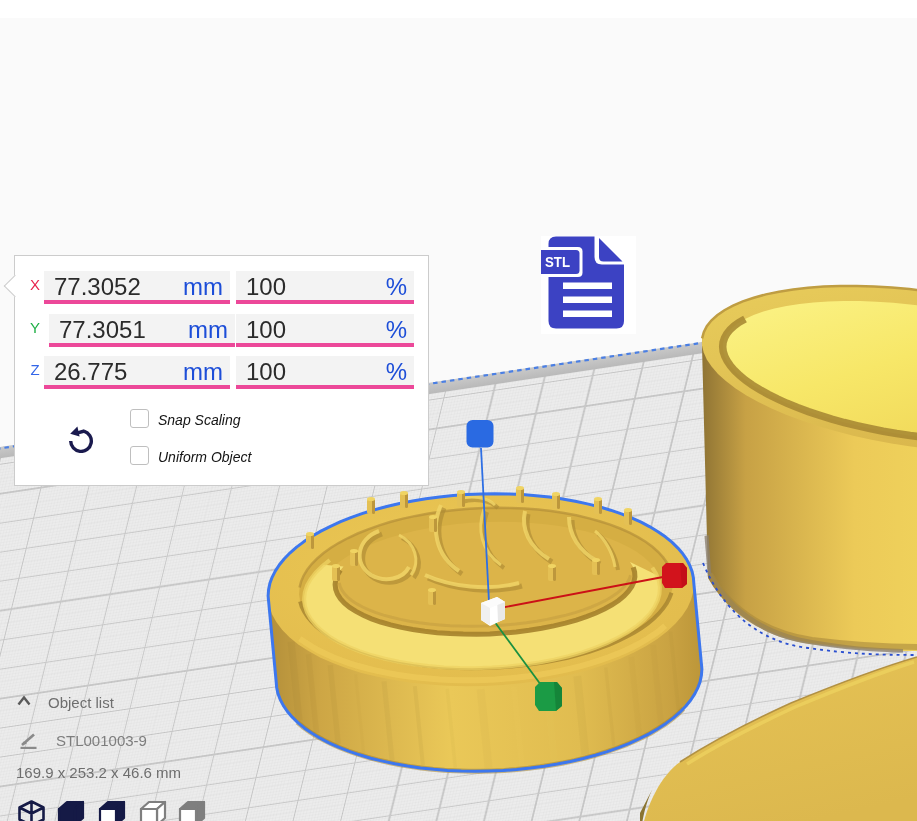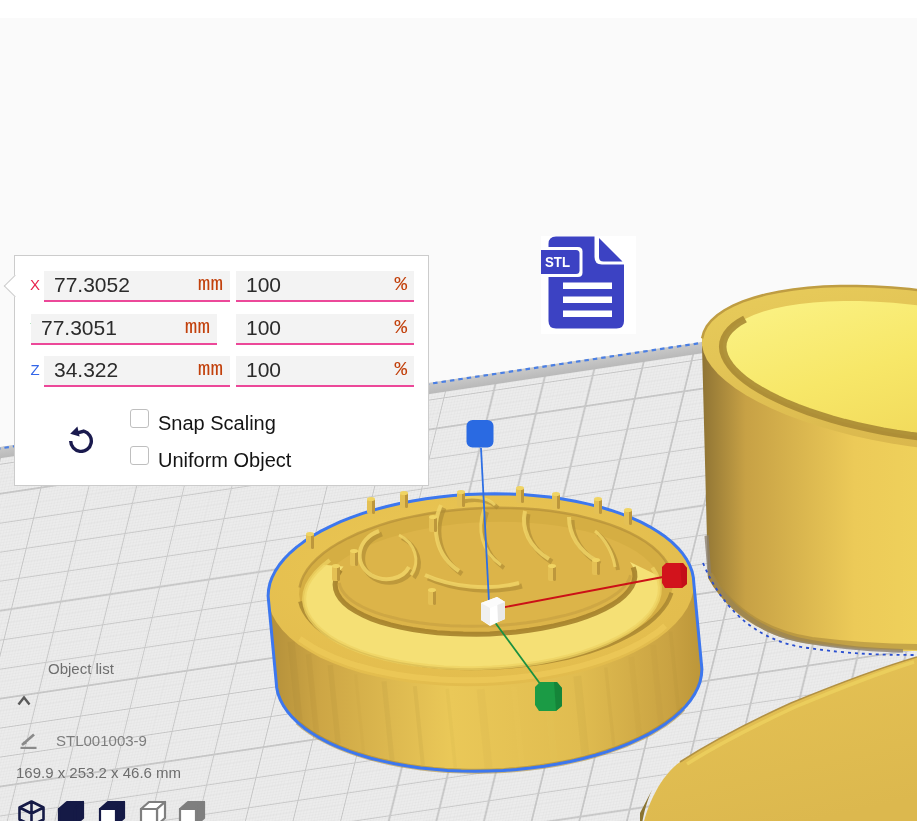--- a/index.html
+++ b/index.html
@@ -16,26 +16,26 @@
  background:linear-gradient(to bottom,#c9c9c9,#b9b9b9);}
 #edge{position:absolute;left:0;top:0;pointer-events:none;}
 #scene{position:absolute;left:0;top:0;}
 
 #panel{position:absolute;left:14px;top:237px;width:415px;height:231px;background:#ffffff;
  border:1px solid #cccccc;box-sizing:border-box;}
 #notch{position:absolute;left:-8.5px;top:22px;width:15px;height:15px;background:#ffffff;
  border-left:1px solid #cccccc;border-bottom:1px solid #cccccc;transform:rotate(45deg);}
 .row{position:absolute;height:31px;}
 .axis{position:absolute;width:20px;text-align:center;font-size:15px;top:5px;}
-.fld{position:absolute;top:0;height:29px;background:#f3f3f3;border-bottom:2px solid #ec4899;
- font-size:21px;color:#2b2b2b;}
+.fld{position:absolute;top:0;height:29px;background:#f3f3f3;border-bottom:4px solid #ec4899;
+ font-size:24px;color:#2b2b2b;}
 .fld .v{position:absolute;left:10px;top:2px;}
-.fld .u{position:absolute;right:7px;top:2px;color:#c2410c;font-family:Liberation Mono, monospace;}
+.fld .u{position:absolute;right:7px;top:2px;color:#1d4ed8;}
 .cb{position:absolute;width:17px;height:17px;background:#fff;border:1.5px solid #bfbfbf;border-radius:3px;}
-.cbl{position:absolute;font-size:20px;color:#141414;}
+.cbl{position:absolute;font-size:14px;color:#141414;font-style:italic;}
 
 .gtxt{position:absolute;color:#6e6e6e;font-size:15px;}
 </style></head><body>
 <div id="stage">
  <div id="plate"></div>
  <svg id="edge" width="917" height="821" viewBox="0 0 917 821">
    <line x1="-4" y1="431" x2="920" y2="292" stroke="#4a7fe4" stroke-width="2.2" stroke-dasharray="4.5 4"></line>
  </svg>
  <svg id="scene" width="917" height="821" viewBox="0 0 917 821">
 <defs>
@@ -235,33 +235,33 @@
           <span class="v">77.3052</span>
           <span class="u">mm</span>
         </div>
     <div class="fld" style="left:221px;width:178px">
           <span class="v">100</span>
           <span class="u">%</span>
         </div>
   </div>
   <div class="row" style="left:0;top:58px">
     <div class="axis" style="left:10px;color:#1faf46">Y</div>
-    <div class="fld" style="left:16px;width:186px">
+    <div class="fld" style="left:34px;width:186px">
           <span class="v">77.3051</span>
           <span class="u">mm</span>
         </div>
     <div class="fld" style="left:221px;width:178px">
           <span class="v">100</span>
           <span class="u">%</span>
         </div>
   </div>
   <div class="row" style="left:0;top:100px">
     <div class="axis" style="left:10px;color:#3366e8">Z</div>
     <div class="fld" style="left:29px;width:186px">
-          <span class="v">34.322</span>
+          <span class="v">26.775</span>
           <span class="u">mm</span>
         </div>
     <div class="fld" style="left:221px;width:178px">
           <span class="v">100</span>
           <span class="u">%</span>
         </div>
   </div>
   <svg style="position:absolute;left:50px;top:167px" width="30" height="30" viewBox="0 0 30 30">
     <path d="M 18.9,8.2 A 10.3,10.3 0 1 1 5.7,18.0" fill="none" stroke="#1a1a4e" stroke-width="3.4"></path>
     <path d="M 19.5,8.0 L 12.6,9.9" stroke="#1a1a4e" stroke-width="3.4" fill="none"></path>
@@ -269,21 +269,21 @@
   </svg>
   <div class="cb" style="left:115px;top:153px"></div>
   <div class="cbl" style="left:143px;top:156px">Snap Scaling</div>
   <div class="cb" style="left:115px;top:190px"></div>
   <div class="cbl" style="left:143px;top:193px">Uniform Object</div>
  </div>
 
  <svg style="position:absolute;left:17px;top:677px" width="14" height="12" viewBox="0 0 14 12">
    <path d="M1.5,9.5 L7,2.5 L12.5,9.5" fill="none" stroke="#5a5a5a" stroke-width="2.4"></path>
  </svg>
- <div class="gtxt" style="left:48px;top:642px">Object list</div>
+ <div class="gtxt" style="left:48px;top:676px">Object list</div>
  <svg style="position:absolute;left:19px;top:713px" width="20" height="20" viewBox="0 0 20 20">
    <path d="M3,14 L15,3.5" stroke="#8a8a8a" stroke-width="2.6" fill="none"></path>
    <path d="M3,14 L8,12.8 L4.4,10.4 Z" fill="#8a8a8a"></path>
    <rect x="1.5" y="15.8" width="16" height="2.2" fill="#8a8a8a"></rect>
  </svg>
  <div class="gtxt" style="left:56px;top:714px;color:#7d7d7d">STL001003-9</div>
  <div class="gtxt" style="left:16px;top:746px">169.9 x 253.2 x 46.6 mm</div>
 
 <svg style="position:absolute;left:17px;top:782px" width="29" height="27" viewBox="0 0 29 27">
       <path d="M14.5,1.5 L26.5,7.5 L26.5,19.5 L14.5,25.5 L2.5,19.5 L2.5,7.5 Z M14.5,1.5 L14.5,13.5 M2.5,7.5 L14.5,13.5 L26.5,7.5 M14.5,13.5 L14.5,25.5" fill="none" stroke="#151a46" stroke-width="2.6" stroke-linejoin="round"></path>

